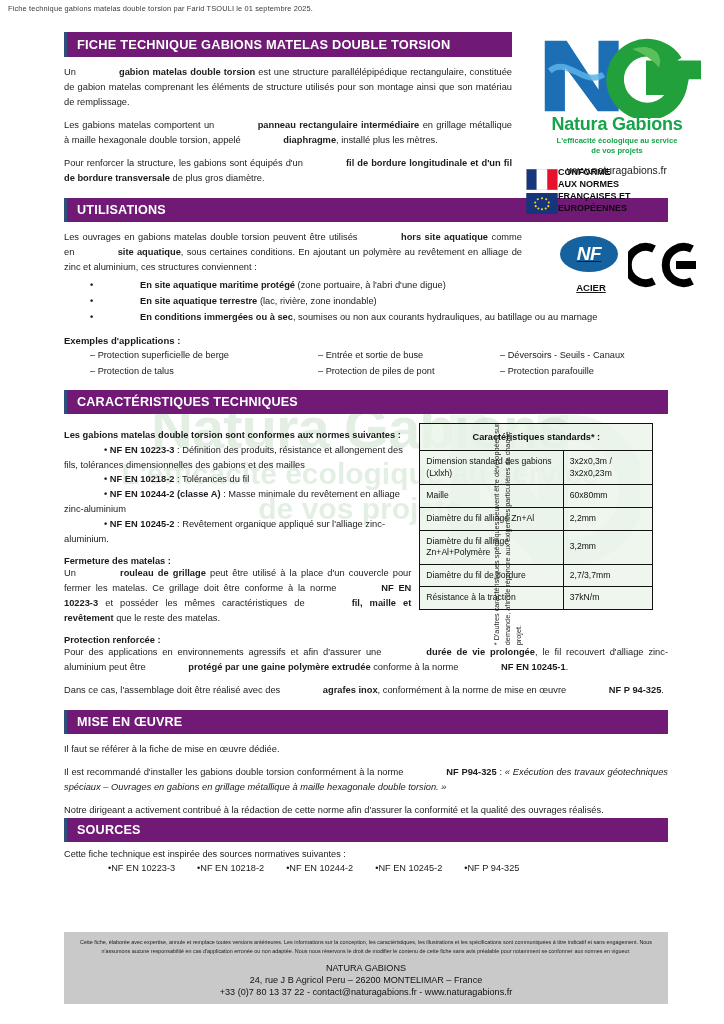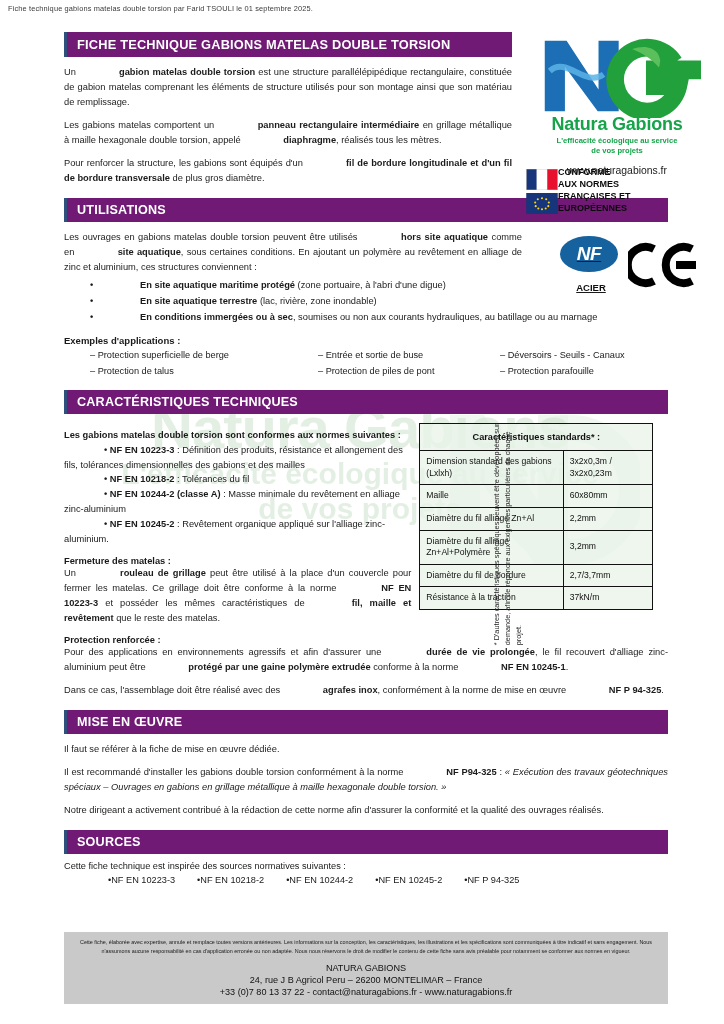--- a/index.html
+++ b/index.html
@@ -253,21 +253,21 @@
       <path d="M64 7 A18 18 0 1 0 64 39" fill="none" stroke="#000" stroke-width="8"></path>
       <rect x="48" y="19" width="20" height="8" fill="#000"></rect>
     </svg>
   </div>
 
   <div class="content">
 
     <div class="bar title-bar">FICHE TECHNIQUE GABIONS MATELAS DOUBLE TORSION</div>
 
     <p class="t narrow"><span>Un </span><span class="b">gabion matelas double torsion</span><span> est une structure parallélépipédique rectangulaire, constituée de gabion matelas comprenant les éléments de structure utilisés pour son montage ainsi que son matériau de remplissage.</span></p>
-    <p class="t narrow"><span>Les gabions matelas comportent un </span><span class="b">panneau rectangulaire intermédiaire</span><span> en grillage métallique à maille hexagonale double torsion, appelé </span><span class="b">diaphragme</span><span>, réalisés tous les mètres.</span></p>
+    <p class="t narrow"><span>Les gabions matelas comportent un </span><span class="b">panneau rectangulaire intermédiaire</span><span> en grillage métallique à maille hexagonale double torsion, appelé </span><span class="b">diaphragme</span><span>, installé plus les mètres.</span></p>
     <p class="t narrow"><span>Pour renforcer la structure, les gabions sont équipés d'un </span><span class="b">fil de bordure longitudinale et d'un fil de bordure transversale</span><span> de plus gros diamètre.</span></p>
 
     <div class="bar full" style="margin-top:12px">UTILISATIONS</div>
 
     <p class="t" style="width:458px"><span>Les ouvrages en gabions matelas double torsion peuvent être utilisés </span><span class="b">hors site aquatique</span><span> comme en </span><span class="b">site aquatique</span><span>, sous certaines conditions. En ajoutant un polymère au revêtement en alliage de zinc et aluminium, ces structures conviennent :</span></p>
 
     <ul class="bl">
       <li><span class="b">En site aquatique maritime protégé</span><span> (zone portuaire, à l'abri d'une digue)</span></li>
       <li><span class="b">En site aquatique terrestre</span><span> (lac, rivière, zone inondable)</span></li>
       <li><span class="b">En conditions immergées ou à sec</span><span>, soumises ou non aux courants hydrauliques, au batillage ou au marnage</span></li>
@@ -340,21 +340,21 @@
     <p class="t" style="margin-top:0;width:604px"><span>Pour des applications en environnements agressifs et afin d'assurer une </span><span class="b">durée de vie prolongée</span><span>, le fil recouvert d'alliage zinc-aluminium peut être </span><span class="b">protégé par une gaine polymère extrudée</span><span> conforme à la norme </span><span class="b">NF EN 10245-1</span><span>.</span></p>
 
     <p class="t" style="width:604px"><span>Dans ce cas, l'assemblage doit être réalisé avec des </span><span class="b">agrafes inox</span><span>, conformément à la norme de mise en œuvre </span><span class="b">NF P 94-325</span><span>.</span></p>
 
     <div class="bar full" style="margin-top:12px">MISE EN ŒUVRE</div>
 
     <p class="t">Il faut se référer à la fiche de mise en œuvre dédiée.</p>
     <p class="t"><span>Il est recommandé d'installer les gabions double torsion conformément à la norme </span><span class="b">NF P94-325</span><span> : </span><span class="i">« Exécution des travaux géotechniques spéciaux – Ouvrages en gabions en grillage métallique à maille hexagonale double torsion. »</span></p>
     <p class="t">Notre dirigeant a activement contribué à la rédaction de cette norme afin d'assurer la conformité et la qualité des ouvrages réalisés.</p>
 
-    <div class="bar full" style="margin-top:12px">SOURCES</div>
+    <div class="bar full" style="">SOURCES</div>
 
     <p class="src-line">Cette fiche technique est inspirée des sources normatives suivantes :</p>
     <div class="src-items">
       <span>NF EN 10223-3</span>
       <span>NF EN 10218-2</span>
       <span>NF EN 10244-2</span>
       <span>NF EN 10245-2</span>
       <span>NF P 94-325</span>
     </div>
   </div>

